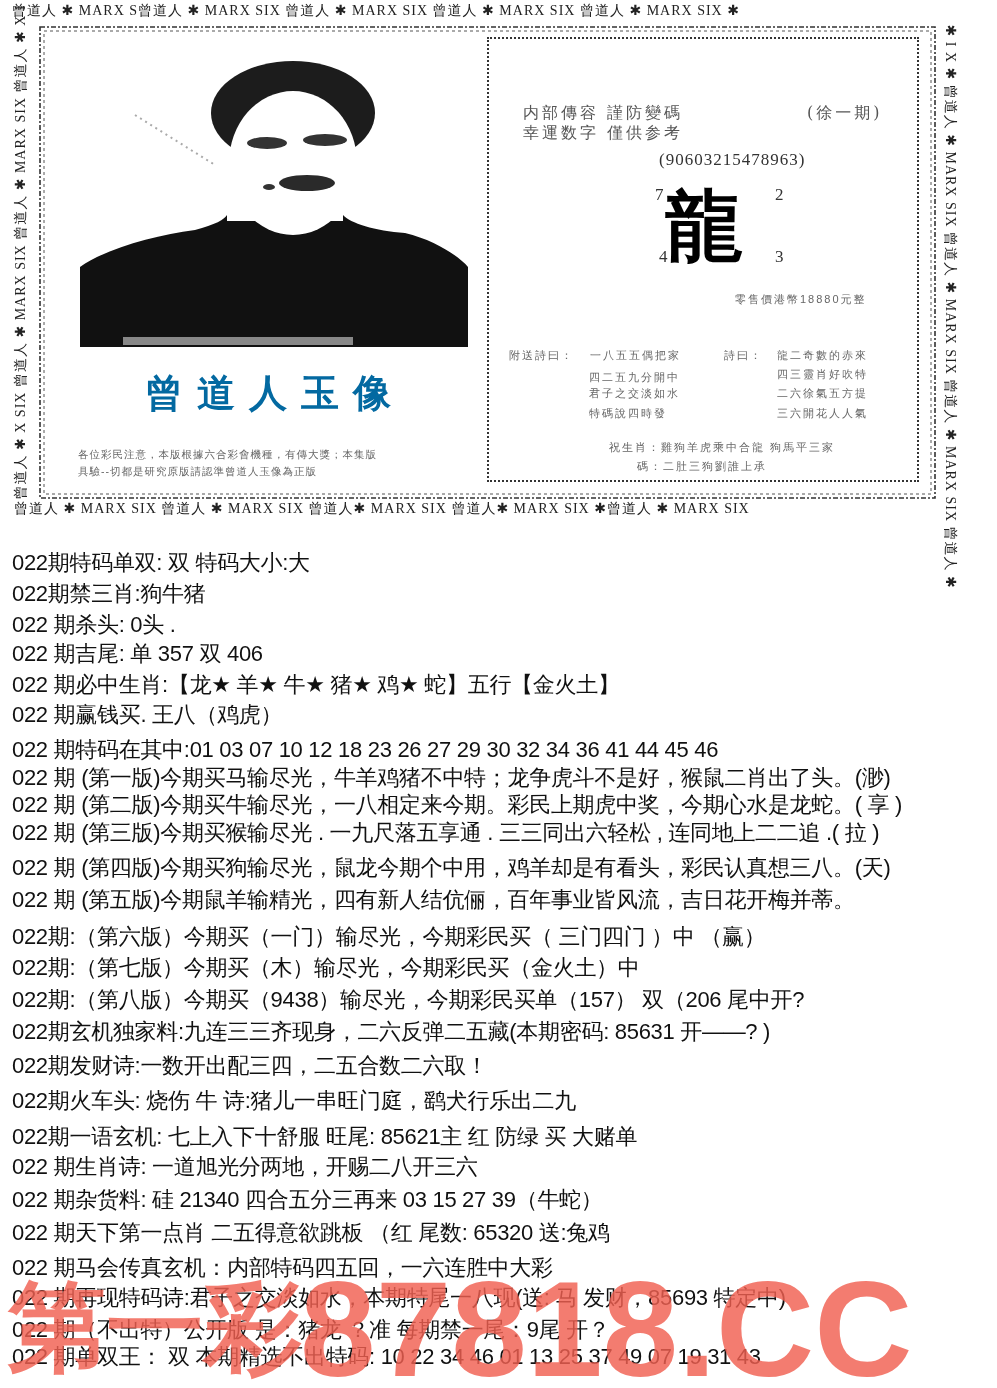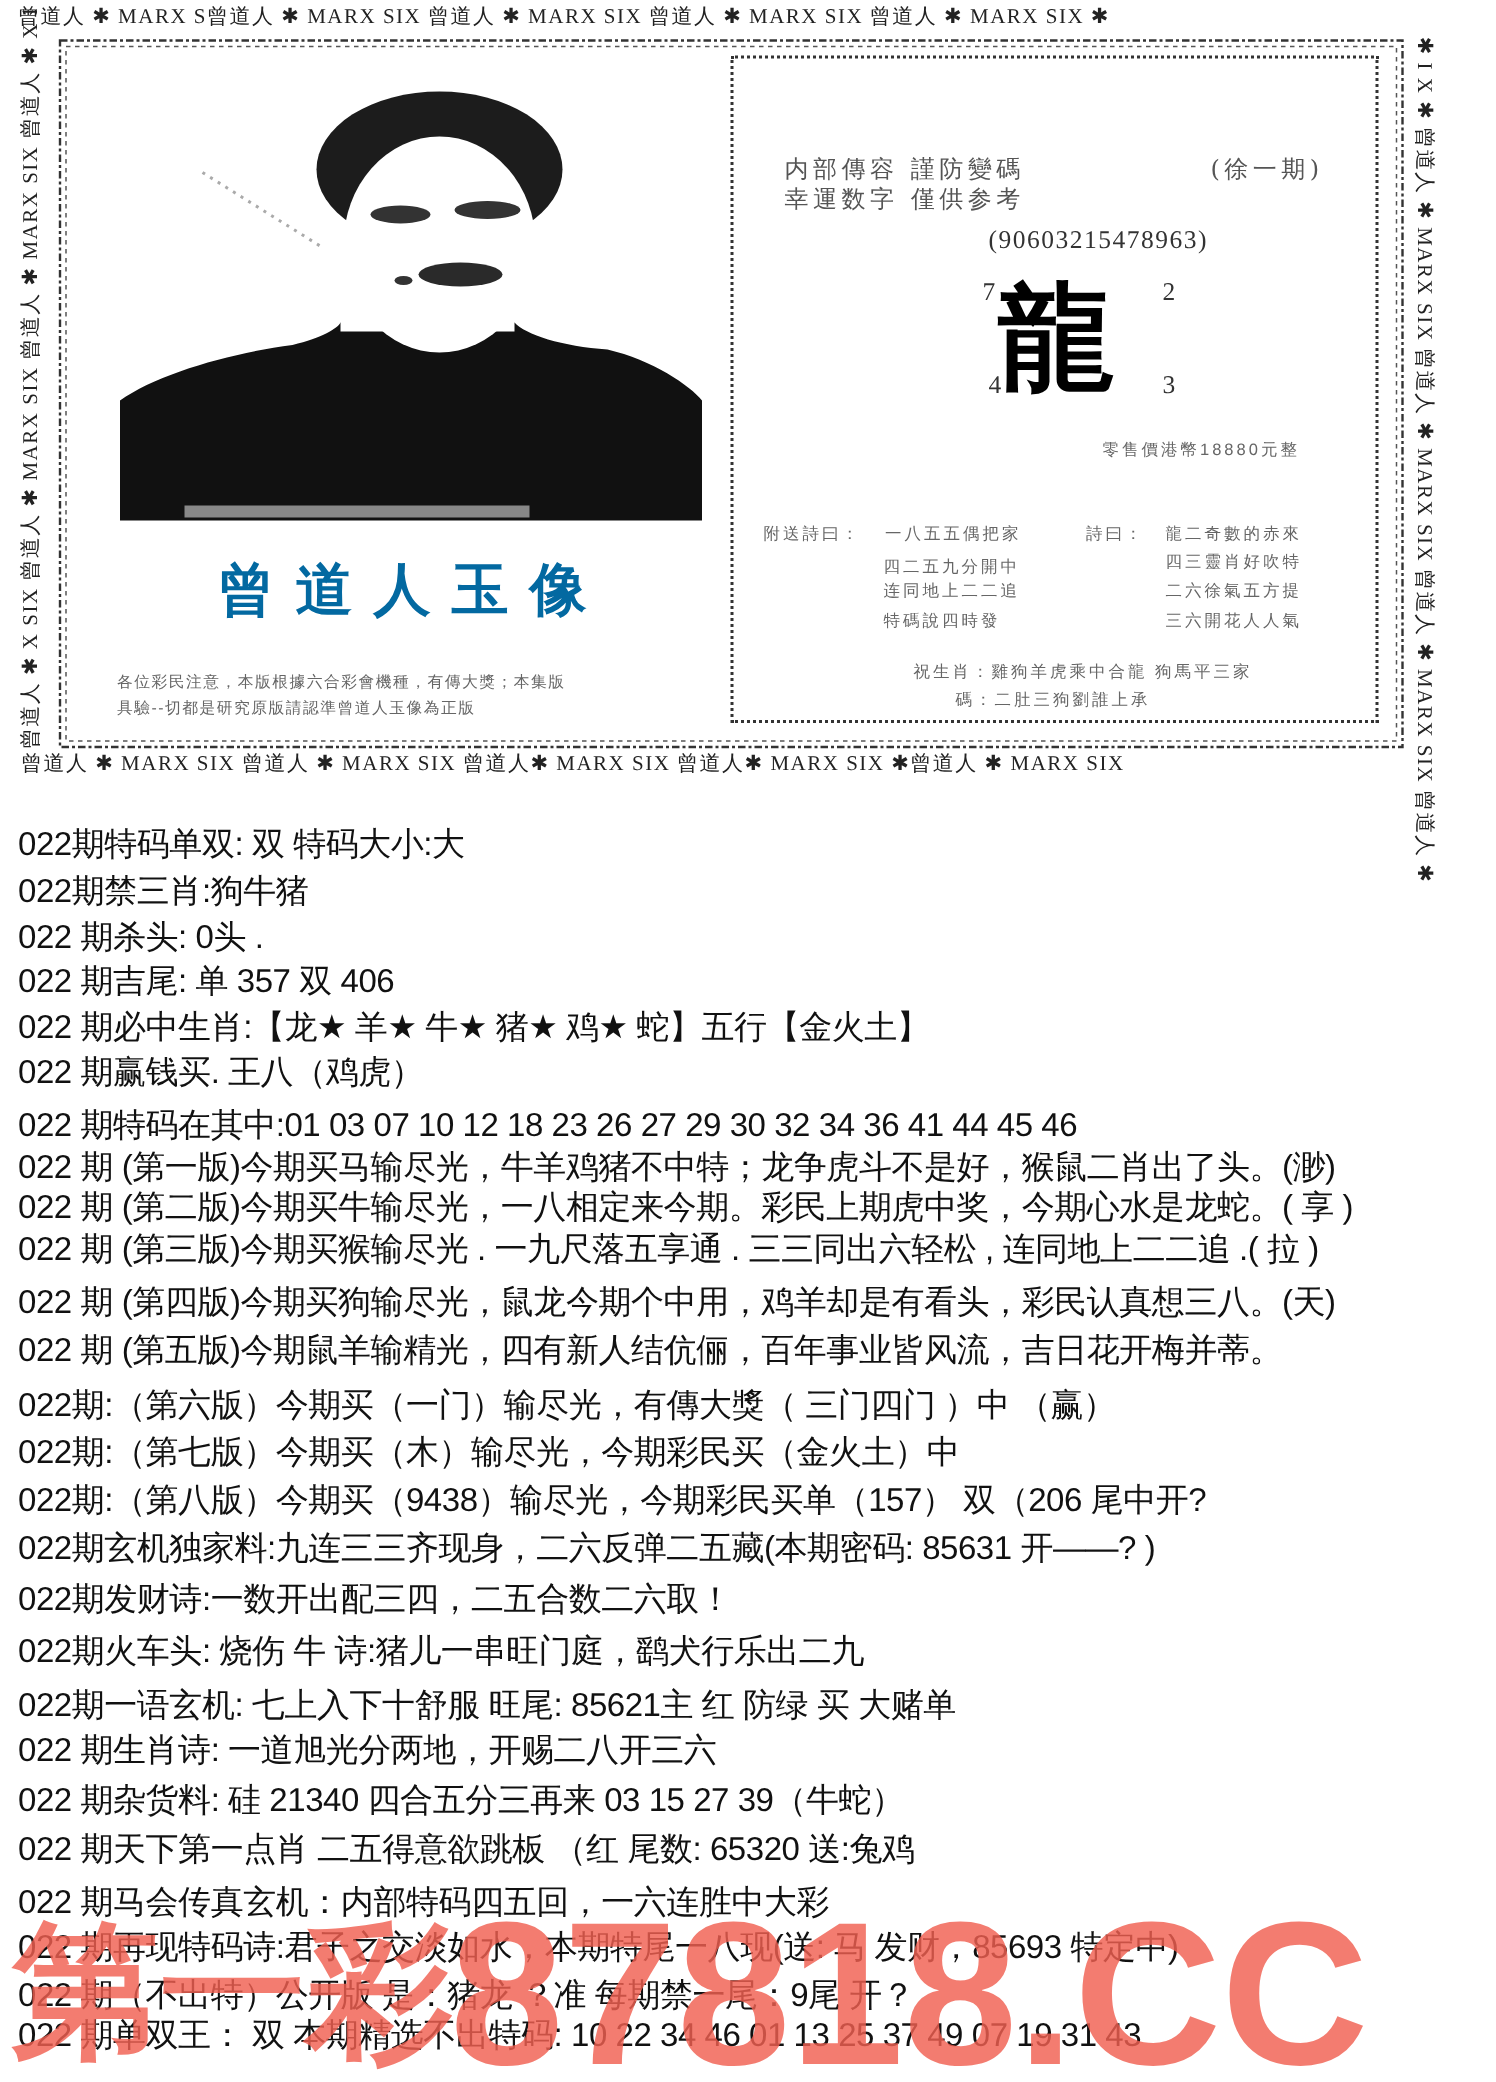--- a/index.html
+++ b/index.html
@@ -63,21 +63,21 @@
   <div class="t p-num" style="left:286px; top:146px;">2</div>
   <div class="t p-dragon" style="left:176px; top:148px;">龍</div>
   <div class="t p-num" style="left:170px; top:208px;">4</div>
   <div class="t p-num" style="left:286px; top:208px;">3</div>
 
   <div class="t p-tiny" style="left:246px; top:253px;">零售價港幣18880元整</div>
 
   <div class="t p-tiny" style="left:20px; top:309px;">附送詩曰：</div>
   <div class="t p-tiny" style="left:101px; top:309px;">一八五五偶把家</div>
   <div class="t p-tiny" style="left:100px; top:331px;">四二五九分開中</div>
-  <div class="t p-tiny" style="left:100px; top:347px;">连同地上二二追</div>
+  <div class="t p-tiny" style="left:100px; top:347px;">君子之交淡如水</div>
   <div class="t p-tiny" style="left:100px; top:367px;">特碼說四時發</div>
   <div class="t p-tiny" style="left:235px; top:309px;">詩曰：</div>
   <div class="t p-tiny" style="left:288px; top:309px;">龍二奇數的赤來</div>
   <div class="t p-tiny" style="left:288px; top:328px;">四三靈肖好吹特</div>
   <div class="t p-tiny" style="left:288px; top:347px;">二六徐氣五方提</div>
   <div class="t p-tiny" style="left:288px; top:367px;">三六開花人人氣</div>
 
   <div class="t p-tiny" style="left:120px; top:401px;">祝生肖：雞狗羊虎乘中合龍  狗馬平三家</div>
   <div class="t p-tiny" style="left:148px; top:420px;">碼：二肚三狗劉誰上承</div>
 </div>
@@ -87,21 +87,21 @@
 <div class="line" style="top:612px;">022 期杀头: 0头 .</div>
 <div class="line" style="top:641px;">022 期吉尾: 单  357 双 406</div>
 <div class="line" style="top:672px;">022 期必中生肖:【龙★ 羊★ 牛★ 猪★ 鸡★ 蛇】五行【金火土】</div>
 <div class="line" style="top:702px;">022 期赢钱买. 王八（鸡虎）</div>
 <div class="line" style="top:737px;">022 期特码在其中:01  03  07  10  12  18  23  26  27  29  30  32  34  36  41  44  45  46</div>
 <div class="line" style="top:765px;">022 期 (第一版)今期买马输尽光，牛羊鸡猪不中特；龙争虎斗不是好，猴鼠二肖出了头。(渺)</div>
 <div class="line" style="top:792px;">022 期 (第二版)今期买牛输尽光，一八相定来今期。彩民上期虎中奖，今期心水是龙蛇。( 享 )</div>
 <div class="line" style="top:820px;">022 期 (第三版)今期买猴输尽光 . 一九尺落五享通 . 三三同出六轻松 , 连同地上二二追 .( 拉 )</div>
 <div class="line" style="top:855px;">022 期 (第四版)今期买狗输尽光，鼠龙今期个中用，鸡羊却是有看头，彩民认真想三八。(天)</div>
 <div class="line" style="top:887px;">022 期 (第五版)今期鼠羊输精光，四有新人结伉俪，百年事业皆风流，吉日花开梅并蒂。</div>
-<div class="line" style="top:924px;">022期:（第六版）今期买（一门）输尽光，有傳大獎（ 三门四门 ）中 （赢）</div>
+<div class="line" style="top:924px;">022期:（第六版）今期买（一门）输尽光，今期彩民买（ 三门四门 ）中 （赢）</div>
 <div class="line" style="top:955px;">022期:（第七版）今期买（木）输尽光，今期彩民买（金火土）中</div>
 <div class="line" style="top:987px;">022期:（第八版）今期买（9438）输尽光，今期彩民买单（157） 双（206  尾中开?</div>
 <div class="line" style="top:1019px;">022期玄机独家料:九连三三齐现身，二六反弹二五藏(本期密码: 85631   开——? )</div>
 <div class="line" style="top:1053px;">022期发财诗:一数开出配三四，二五合数二六取！</div>
 <div class="line" style="top:1088px;">022期火车头: 烧伤 牛 诗:猪儿一串旺门庭，鹞犬行乐出二九</div>
 <div class="line" style="top:1124px;">022期一语玄机:  七上入下十舒服 旺尾: 85621主 红  防绿  买 大赌单</div>
 <div class="line" style="top:1154px;">022 期生肖诗: 一道旭光分两地，开赐二八开三六</div>
 <div class="line" style="top:1187px;">022 期杂货料: 硅   21340   四合五分三再来   03  15  27  39（牛蛇）</div>
 <div class="line" style="top:1220px;">022 期天下第一点肖    二五得意欲跳板    （红   尾数: 65320 送:兔鸡</div>
 <div class="line" style="top:1255px;">022 期马会传真玄机：内部特码四五回，一六连胜中大彩</div>

